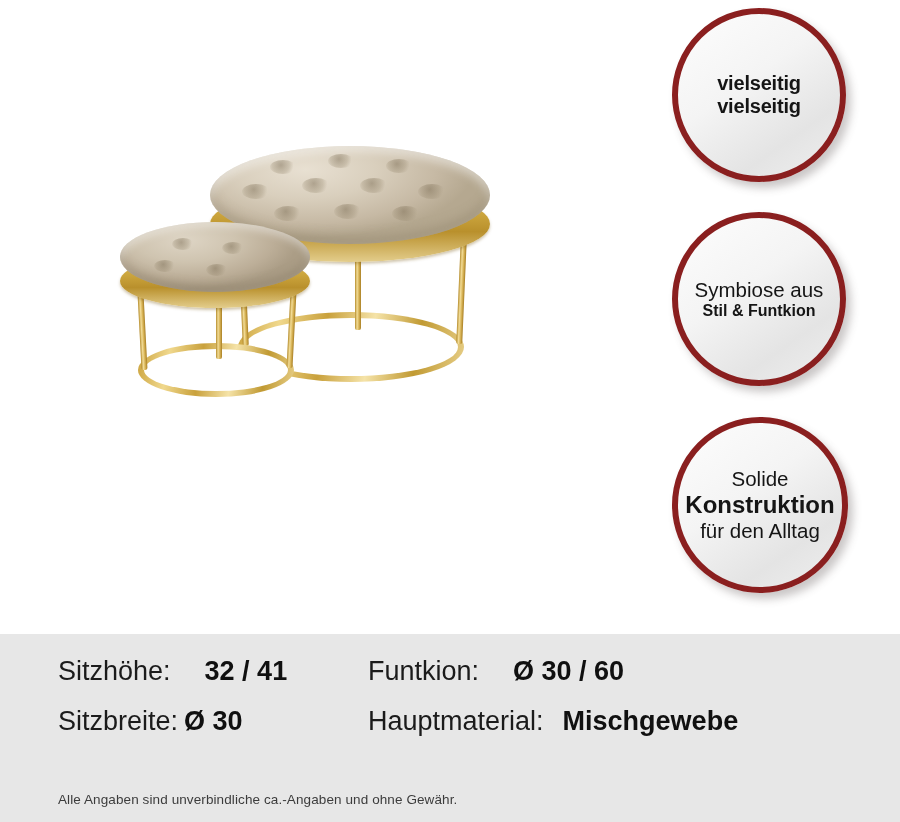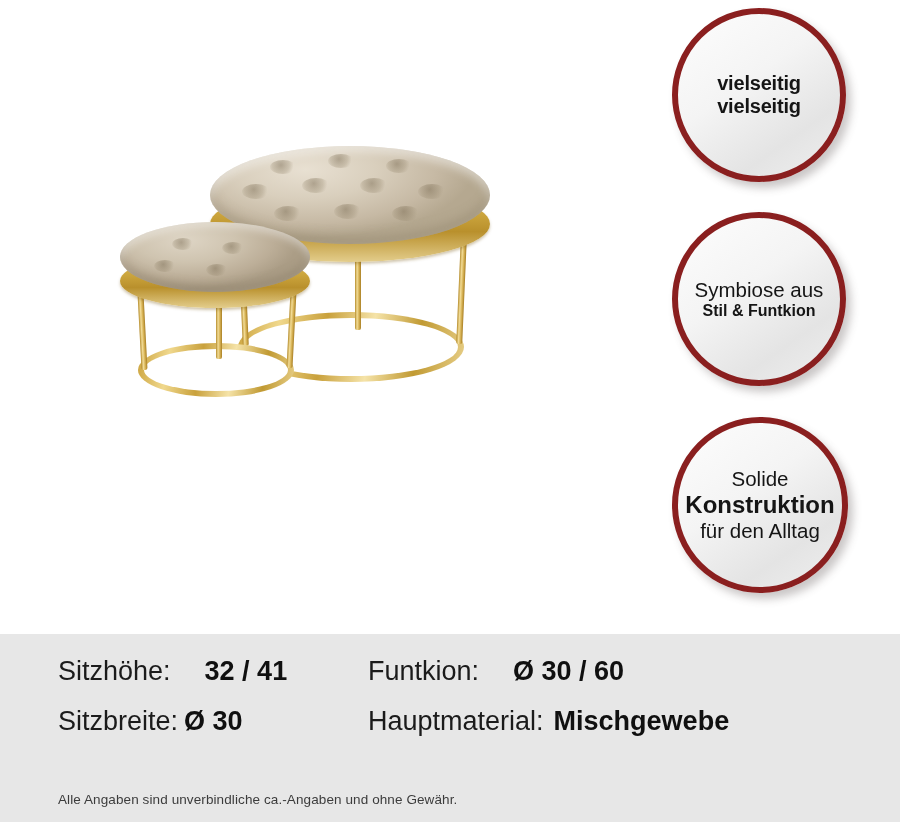--- a/index.html
+++ b/index.html
@@ -214,21 +214,21 @@
   .spec-cell.c2 { width: 430px; }
   .spec-label {
     font-size: 27px;
     font-weight: 400;
     color: #1b1b1b;
   }
   .spec-value {
     font-size: 27px;
     font-weight: bold;
     color: #101010;
-    margin-left: 10px;
+    margin-left: 19px;
   }
   .spec-value.wide-gap { margin-left: 34px; }
   .spec-value.tight-gap { margin-left: 6px; }
 
   .disclaimer {
     position: absolute;
     left: 58px;
     top: 158px;
     font-size: 13.5px;
     color: #3c3c3c;

